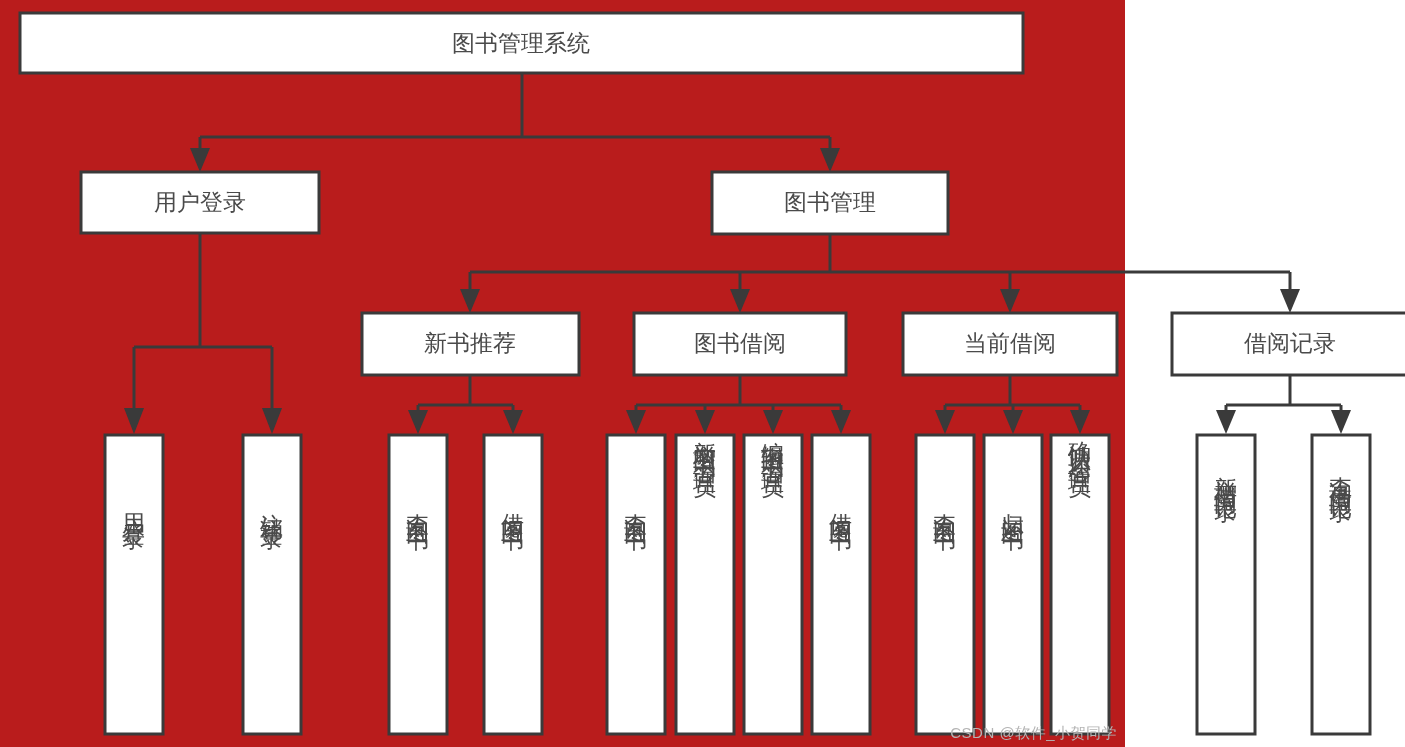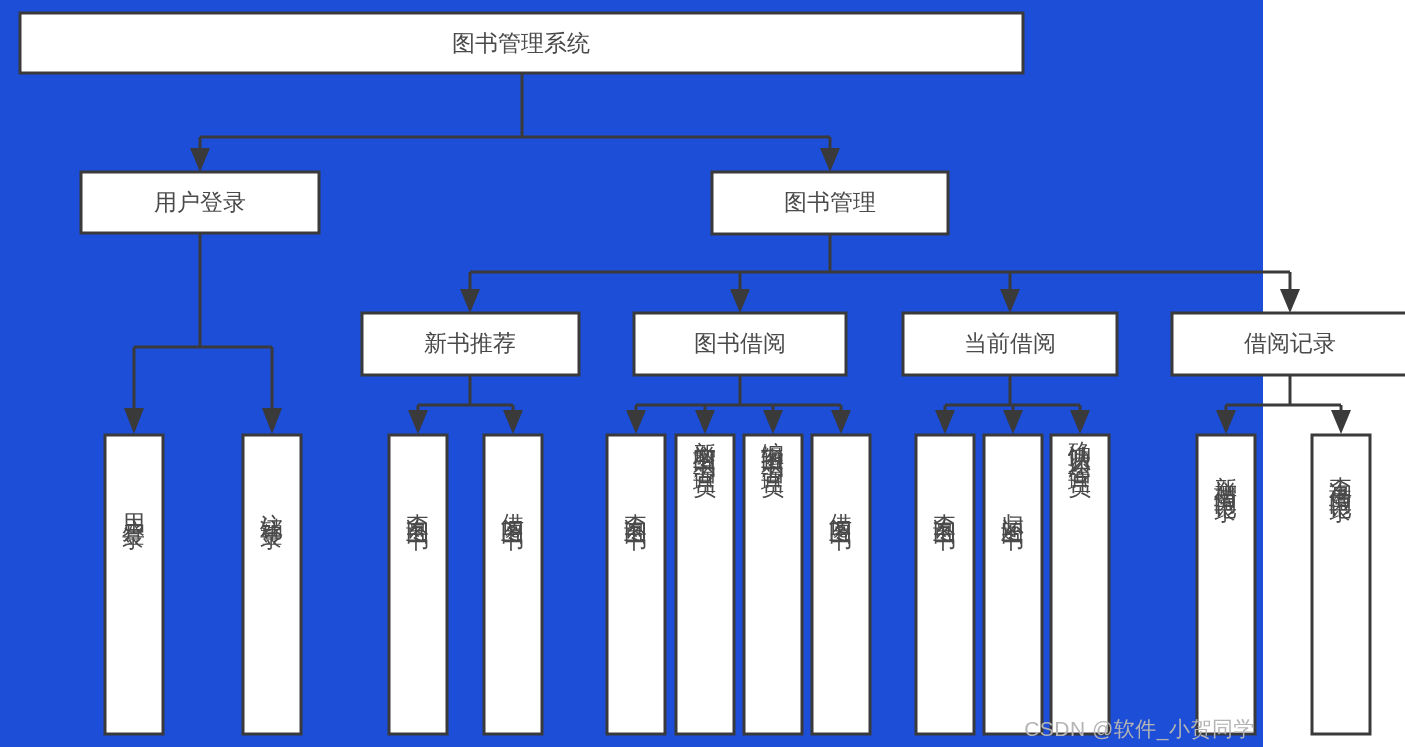--- a/index.html
+++ b/index.html
@@ -8,23 +8,23 @@
     background: #ffffff;
   }
   body {
     width: 1405px;
     height: 747px;
     font-family: "Liberation Sans", "DejaVu Sans", sans-serif;
     overflow: hidden;
   }
   #diagram-root {
     position: relative;
-    width: 1263px;
+    width: 1125px;
     height: 747px;
-    background: #1d4ed8;
+    background: #b91c1c;
   }
   svg#flow {
     position: absolute;
     inset: 0;
     width: 1405px;
     height: 747px;
     display: block;
   }
   .node-rect {
     fill: #ffffff;
@@ -54,21 +54,21 @@
     font-size: 23px;
     text-anchor: middle;
     writing-mode: vertical-rl;
     letter-spacing: 5px;
   }
   .watermark {
     position: absolute;
     right: 8px;
     bottom: 4px;
     font-family: "Liberation Sans", "DejaVu Sans", sans-serif;
-    font-size: 21px;
+    font-size: 15px;
     color: #b4b4b4;
     white-space: nowrap;
     letter-spacing: 0.5px;
   }
 </style>
 </head>
 <body>
 
 <div id="diagram-root">
 

